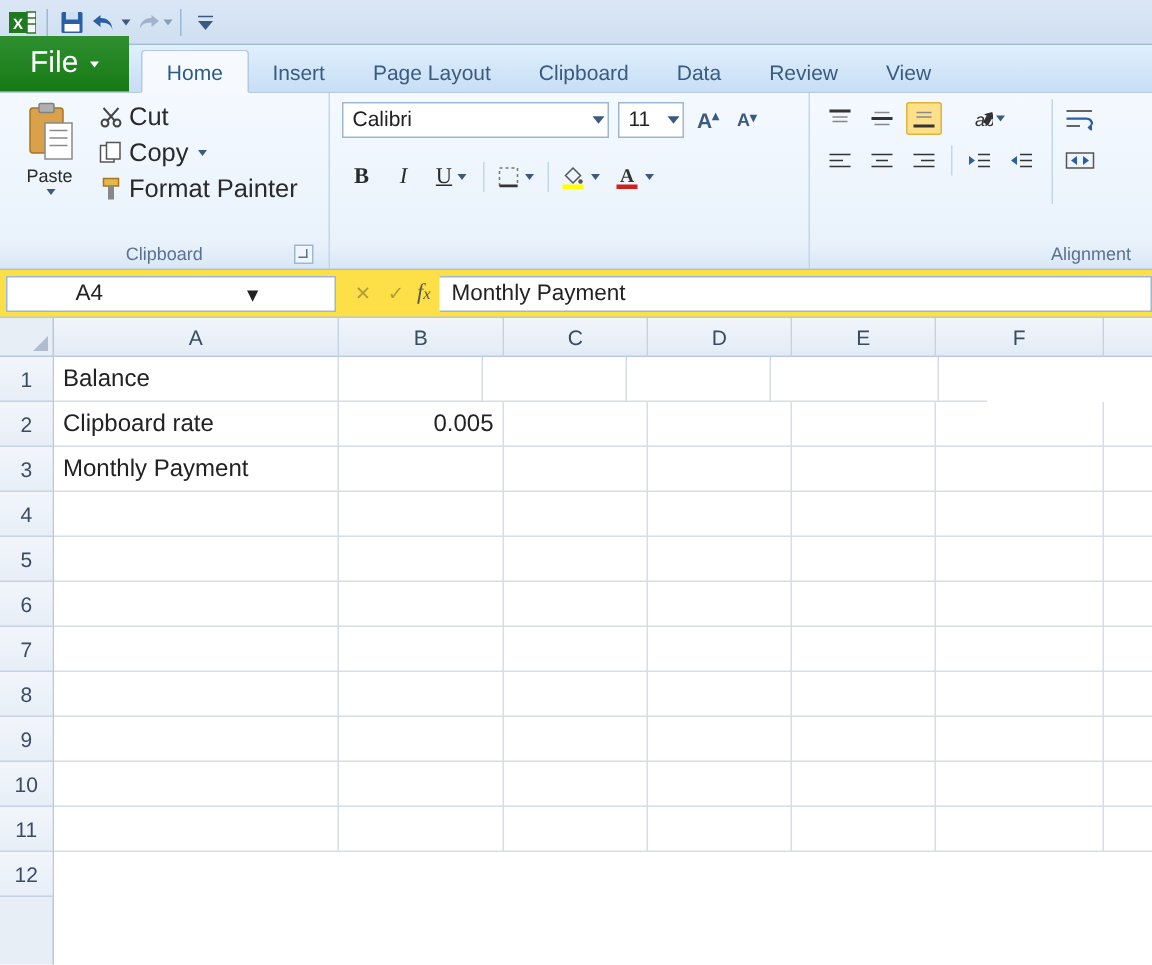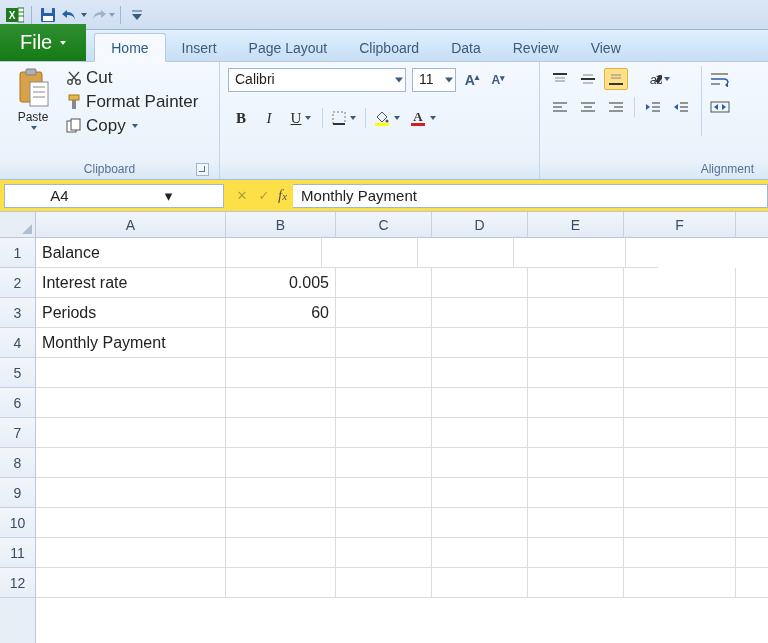--- a/index.html
+++ b/index.html
@@ -385,32 +385,32 @@
           <svg width="16" height="16" viewBox="0 0 16 16">
             <circle cx="4" cy="12" r="2.3" fill="none" stroke="#444" stroke-width="1.3"></circle>
             <circle cx="12" cy="12" r="2.3" fill="none" stroke="#444" stroke-width="1.3"></circle>
             <line x1="3" y1="2" x2="11" y2="11" stroke="#444" stroke-width="1.3"></line>
             <line x1="13" y1="2" x2="5" y2="11" stroke="#444" stroke-width="1.3"></line>
           </svg>
           <span>Cut</span>
         </div>
         <div class="small-row">
           <svg width="16" height="16" viewBox="0 0 16 16">
-            <rect x="3" y="1" width="10" height="5" fill="#e2b94d" stroke="#a9741f"></rect>
-            <rect x="6" y="6" width="4" height="9" fill="#888"></rect>
-          </svg>
-          <span>Format Painter</span>
-        </div>
-        <div class="small-row">
-          <svg width="16" height="16" viewBox="0 0 16 16">
             <rect x="1" y="3" width="9" height="11" fill="#fff" stroke="#555"></rect>
             <rect x="5" y="1" width="9" height="11" fill="#fff" stroke="#555"></rect>
           </svg>
           <span>Copy</span>
           <span class="dd-arrow"></span>
+        </div>
+        <div class="small-row">
+          <svg width="16" height="16" viewBox="0 0 16 16">
+            <rect x="3" y="1" width="10" height="5" fill="#e2b94d" stroke="#a9741f"></rect>
+            <rect x="6" y="6" width="4" height="9" fill="#888"></rect>
+          </svg>
+          <span>Format Painter</span>
         </div>
       </div>
     </div>
     <div class="group-label">
       <span>Clipboard</span>
       <span class="dialog-launcher"></span>
     </div>
   </div>
 
   <div class="group" style="width:320px">
@@ -608,38 +608,29 @@
     <div class="cells" id="cells">
         <div class="cellrow">
           <div class="cell colA">Balance</div>
           <div class="cell colC"></div>
           <div class="cell colD"></div>
           <div class="cell colE"></div>
           <div class="cell colF"></div>
           <div class="cell colG"></div>
         </div>
         <div class="cellrow">
-          <div class="cell colA">Interest rate</div>
+          <div class="cell colA">Clipboard rate</div>
           <div class="cell colB num">0.005</div>
           <div class="cell colC"></div>
           <div class="cell colD"></div>
           <div class="cell colE"></div>
           <div class="cell colF"></div>
           <div class="cell colG"></div>
         </div>
         <div class="cellrow">
-          <div class="cell colA">Periods</div>
-          <div class="cell colB num">60</div>
-          <div class="cell colC"></div>
-          <div class="cell colD"></div>
-          <div class="cell colE"></div>
-          <div class="cell colF"></div>
-          <div class="cell colG"></div>
-        </div>
-        <div class="cellrow">
           <div class="cell colA">Monthly Payment</div>
           <div class="cell colB"></div>
           <div class="cell colC"></div>
           <div class="cell colD"></div>
           <div class="cell colE"></div>
           <div class="cell colF"></div>
           <div class="cell colG"></div>
         </div>
         <div class="cellrow">
           <div class="cell colA"></div>

